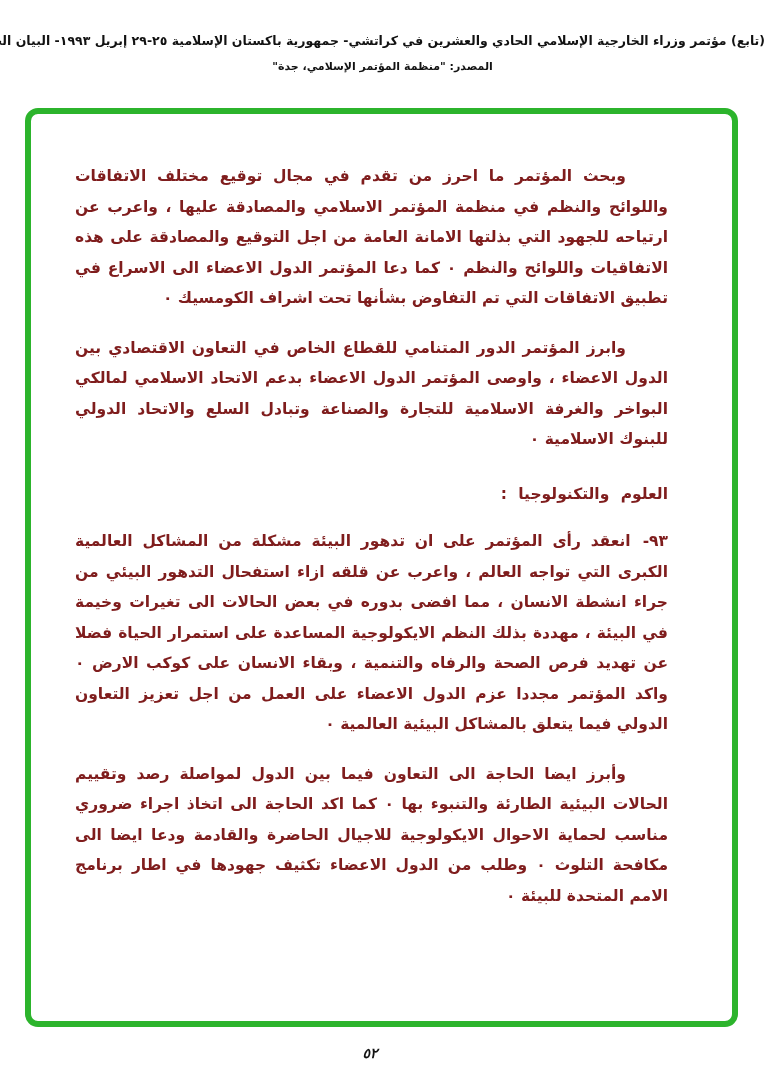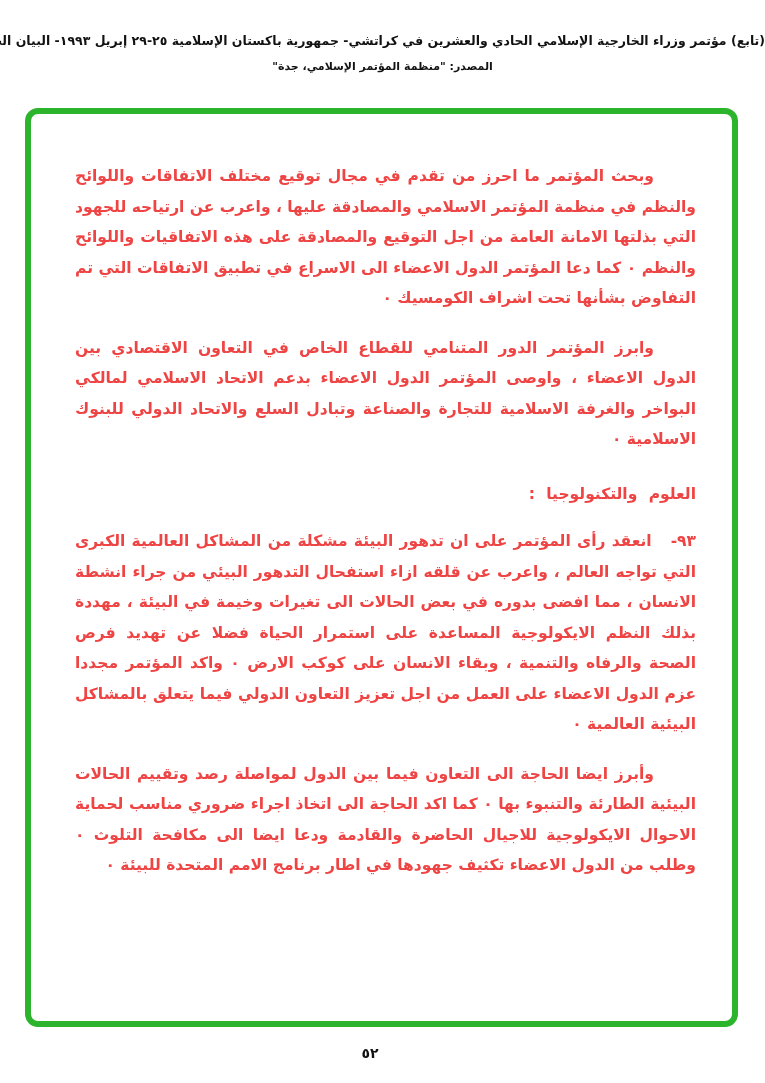--- a/index.html
+++ b/index.html
@@ -41,50 +41,51 @@
     left: 25px; top: 108px;
     width: 713px; height: 919px;
     border: 6px solid #2cb42c;
     border-radius: 13px;
     background: #ffffff;
   }
   
   .content {
     position: absolute;
     inset: 0;
-    padding: 47px 36px 0 44px;
+    padding: 47px 64px 0 44px;
     direction: rtl;
     text-align: justify;
     font-size: 15.5px;
     font-weight: bold;
     line-height: 30.5px;
-    color: #ef4444;
+    color: #7f1d1d;
     border-radius: 24px;
   }
   .content p { margin: 0 0 19px 0; }
   .content p.indent { text-indent: 42px; }
   .section-heading {
     margin: 24px 0 17px 0;
     font-size: 15.5px;
     font-weight: bold;
   }
   .section-heading .underlined {
     text-decoration-thickness: 1.5px;
     text-underline-offset: 6px;
     word-spacing: 6px;
   }
-  .item-number { margin-left: 19px; }
+  .item-number { margin-left: 12px; }
   
   .page-number {
     position: absolute;
     bottom: 22px; left: 0; right: 25px;
     text-align: center;
     font-size: 14px;
     font-weight: bold;
     color: #121212;
+    font-style: italic;
   }
 </style>
 </head>
 <body>
 
 <div class="page">
 
   <div class="doc-header">
     <div class="title-line">(تابع) مؤتمر وزراء الخارجية الإسلامي الحادي والعشرين في كراتشي- جمهورية باكستان الإسلامية ٢٥-٢٩ إبريل ١٩٩٣- البيان الختامي</div>
     <div class="source-line">المصدر: "منظمة المؤتمر الإسلامي، جدة"</div>

